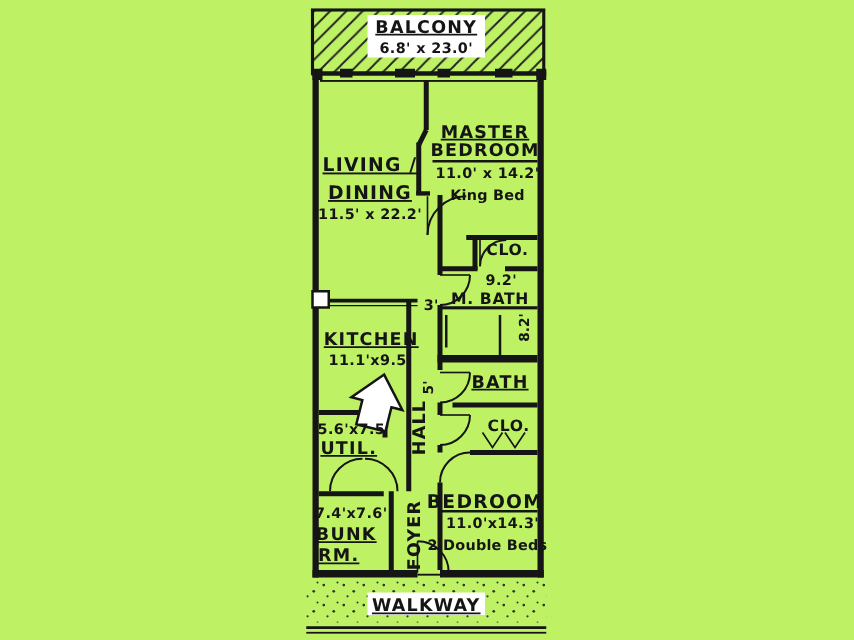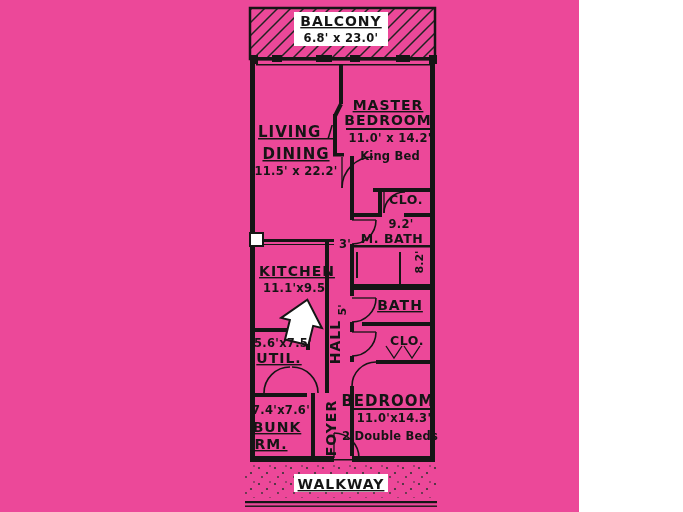--- a/index.html
+++ b/index.html
@@ -1,16 +1,16 @@
 <!DOCTYPE html>
 <html><head>
 <meta charset="utf-8">
 <style>
   html,body{margin:0;padding:0;background:#ffffff;}
-  .stage{position:relative;width:579px;height:512px;background:#ec4899;overflow:hidden;
+  .stage{position:relative;width:683px;height:512px;background:#bef264;overflow:hidden;
          font-family:"DejaVu Sans", sans-serif;}
   svg{position:absolute;left:0;top:0;}
   text{fill:#151515;font-family:"DejaVu Sans", sans-serif;font-weight:700;}
   .room{font-size:14px;letter-spacing:1px;}
   .room-lg{font-size:15px;letter-spacing:1px;}
   .dim{font-size:11.5px;font-weight:700;letter-spacing:0.3px;}
   .dim-sm{font-size:11px;font-weight:700;}
   .clo{font-size:12.5px;letter-spacing:0.5px;}
   .note{font-size:11.5px;font-weight:700;letter-spacing:0.2px;}
   .u{text-decoration:underline;}

